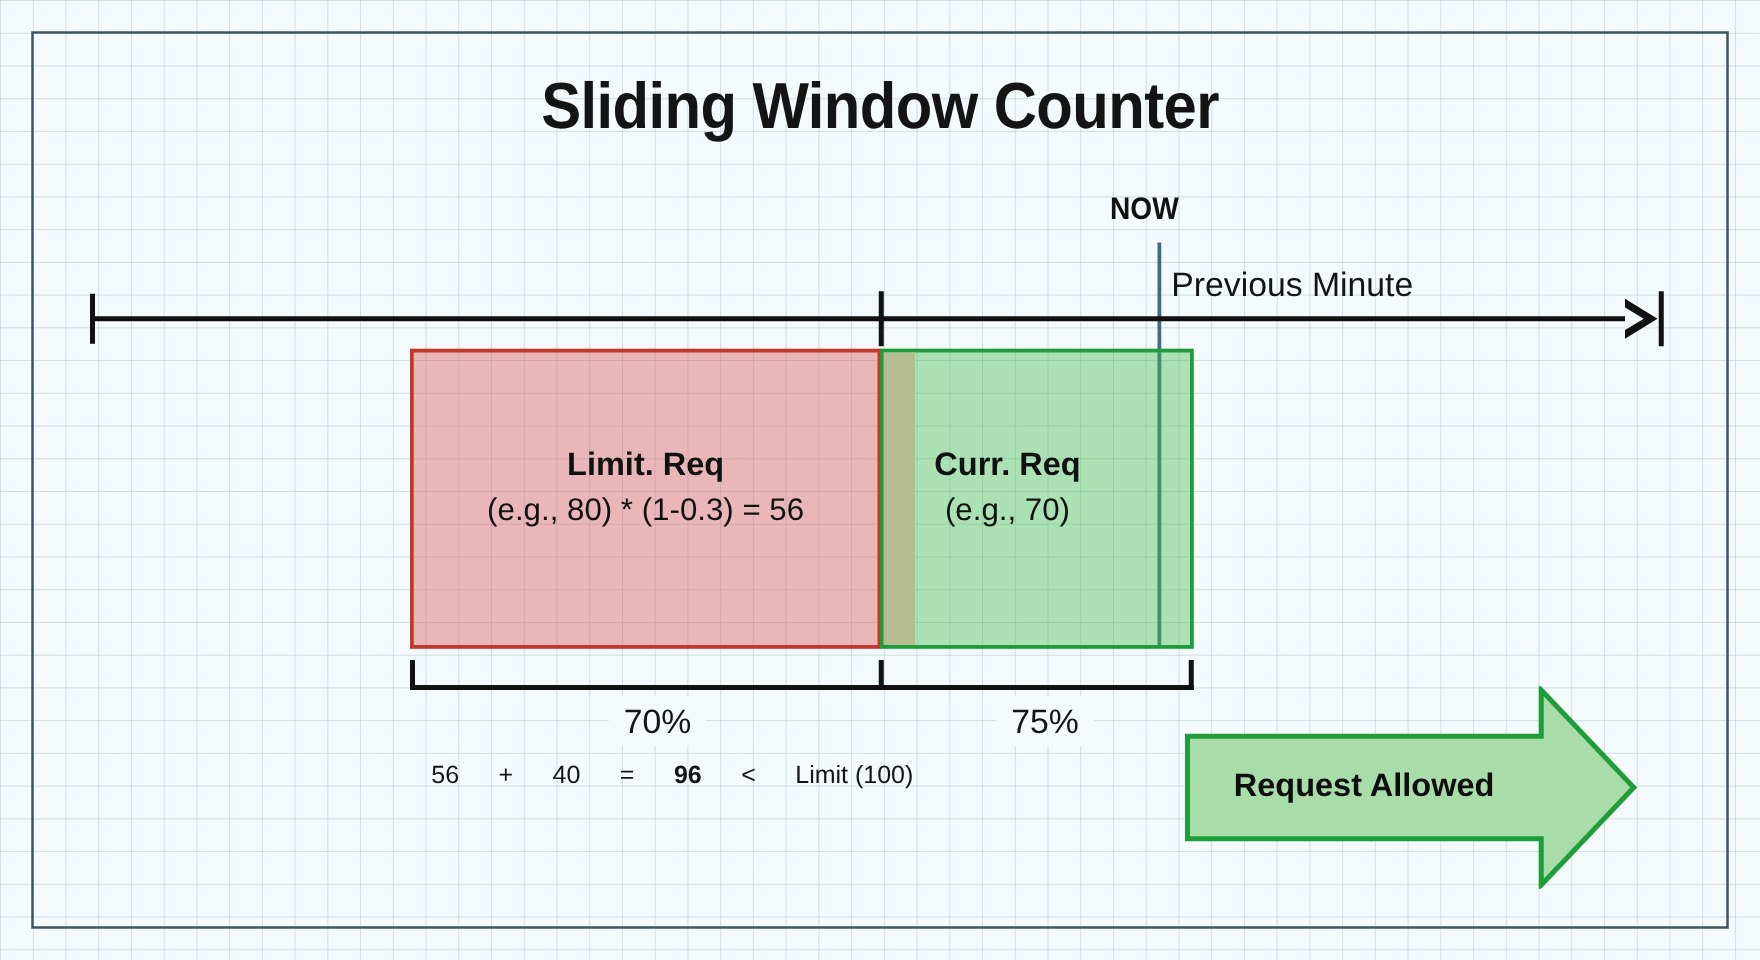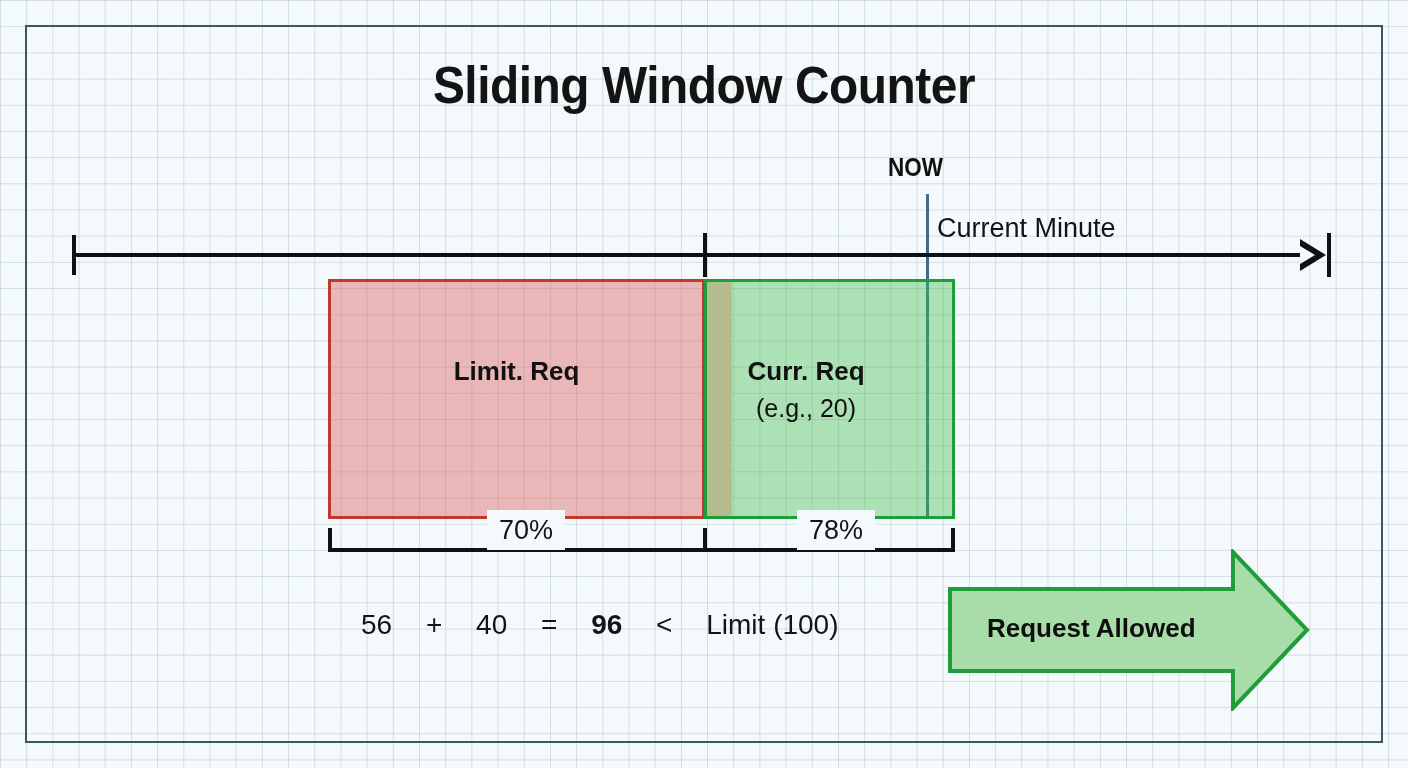--- a/index.html
+++ b/index.html
@@ -175,36 +175,36 @@
     width: 4px;
     height: 24px;
     background: #111111;
     top: 0;
   }
   #btick-left  { left: 0; }
   #btick-mid   { left: 375px; }
   #btick-right { left: 623px; }
   .pct-label {
     position: absolute;
-    top: 510px;
+    top: 557px;
     font-size: 27px;
     color: #141414;
     background: #f4fafc;
     padding: 0 12px;
     line-height: 40px;
   }
   #pct-prev { left: 487px; }
   #pct-curr { left: 797px; }
 
   
   #equation {
     position: absolute;
-    left: 361px;
+    left: 345px;
     top: 609px;
-    font-size: 28px;
+    font-size: 20px;
     color: #141414;
     white-space: nowrap;
   }
   #equation span { margin-right: 26px; }
   #equation span:last-child { margin-right: 0; }
   .eq-bold { font-weight: 700; }
 
   
   #verdict-arrow {
     position: absolute;
@@ -237,43 +237,44 @@
   <div id="now-label">NOW</div>
   <div id="now-line"></div>
 
   <div id="timeline-axis"></div>
   <div class="axis-cap" id="cap-left"></div>
   <div class="axis-cap" id="cap-mid"></div>
   <div class="axis-cap" id="cap-right"></div>
   <div id="axis-arrowhead"></div>
   <div id="axis-arrow-notch"></div>
 
-  <div class="period-label" id="label-curr">Current Minute</div>
+  <div class="period-label" id="label-curr">Previous Minute</div>
 
   <div id="box-prev"></div>
   <div id="box-curr"></div>
   <div id="box-overlap"></div>
 
   <div class="box-text" id="text-prev">
     <span class="box-title">Limit. Req</span>
+    <span class="box-sub">(e.g., 80) * (1-0.3) = 56</span>
   </div>
 
   <div class="box-text" id="text-curr">
     <span class="box-title">Curr. Req</span>
-    <span class="box-sub">(e.g., 20)</span>
+    <span class="box-sub">(e.g., 70)</span>
   </div>
 
   <div id="bracket">
     <div id="bracket-line"></div>
     <div class="bracket-tick" id="btick-left"></div>
     <div class="bracket-tick" id="btick-mid"></div>
     <div class="bracket-tick" id="btick-right"></div>
   </div>
   <div class="pct-label" id="pct-prev">70%</div>
-  <div class="pct-label" id="pct-curr">78%</div>
+  <div class="pct-label" id="pct-curr">75%</div>
 
   <div id="equation">
     <span>56</span>
     <span>+</span>
     <span>40</span>
     <span>=</span>
     <span class="eq-bold">96</span>
     <span>&lt;</span>
     <span>Limit (100)</span>
   </div>

